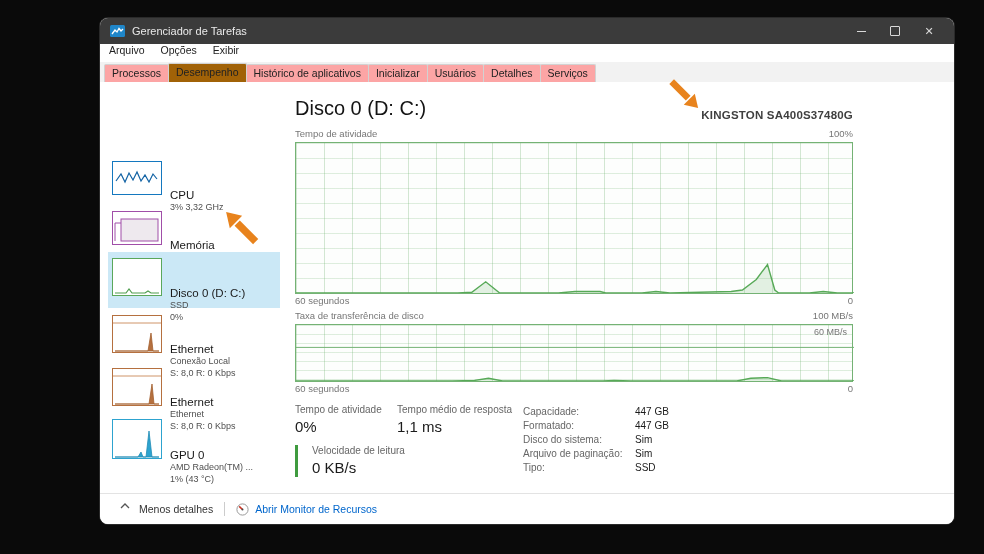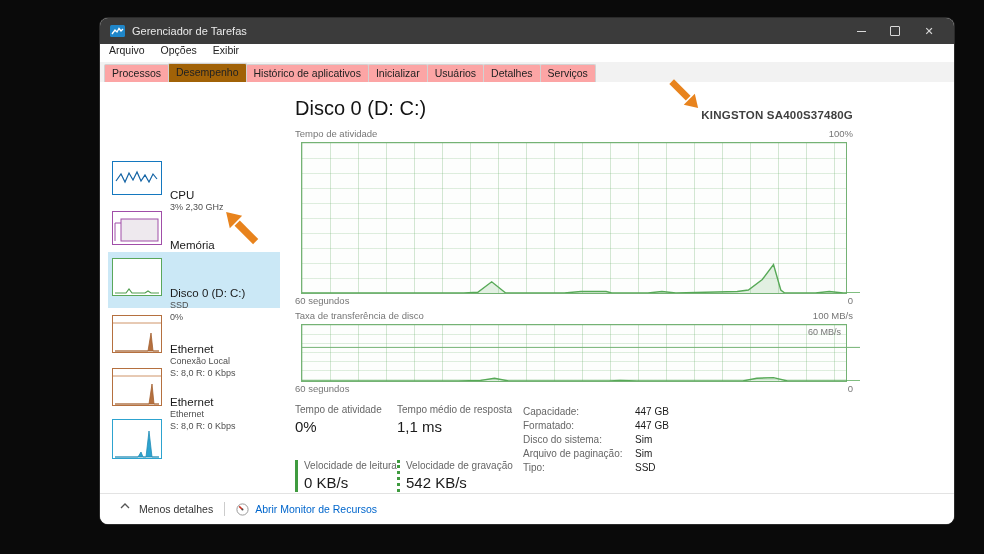--- a/index.html
+++ b/index.html
@@ -40,42 +40,42 @@
   .thumb{position:absolute;left:4px;top:3px;width:50px;height:34px;}
   .side-text{position:absolute;left:62px;top:2px;white-space:nowrap;}
   .side-title{font-size:11.5px;color:#1a1a1a;line-height:14px;margin-top:28px;}
   .side-sub{font-size:9px;color:#4f4f4f;line-height:11.5px;}
   
   .main{position:absolute;left:193px;top:0;width:562px;}
   .page-title{font-size:20px;font-weight:400;color:#141414;margin:14px 0 0 2px;line-height:24px;}
   .device{position:absolute;right:2px;top:27px;font-size:11.5px;font-weight:bold;color:#3f3f3f;letter-spacing:.2px;}
   .chart-label-row{display:flex;justify-content:space-between;font-size:9.5px;color:#767676;margin:8px 2px 2px;line-height:12px;}
   .chart-label-row.second{margin-top:3px;align-items:flex-end;}
-  .chart-wrap{position:relative;margin:0 8px;border:1px solid #74b274;background-color:#fdfefd;}
+  .chart-wrap{position:relative;margin:0 2px;border:1px solid #74b274;background-color:#fdfefd;}
   .grid1{background-image:
       linear-gradient(to right, rgba(110,178,110,.30) 1px, transparent 1px),
       linear-gradient(to bottom, rgba(110,178,110,.22) 1px, transparent 1px);
       background-size:28px 100%, 100% 15px;}
   .grid2{background-image:
       linear-gradient(to right, rgba(110,178,110,.30) 1px, transparent 1px),
       linear-gradient(to bottom, rgba(110,178,110,.22) 1px, transparent 1px);
       background-size:28px 100%, 100% 9px;}
   svg.chart{display:block;}
   .area-fill{fill:rgba(118,186,118,.20);stroke:none;}
   .area-stroke{fill:none;stroke:#57a957;stroke-width:1.4;}
   .marker-line{stroke:#74b274;stroke-width:1;}
   .marker-label{position:absolute;top:2px;right:5px;font-size:9px;color:#767676;}
   .xaxis-row{display:flex;justify-content:space-between;font-size:9.5px;color:#767676;margin:1px 2px 0;line-height:12px;gap:32px;}
   
   .stats{position:relative;margin:9px 2px 0;height:82px;}
   .stat-col1{position:absolute;left:0;top:0;width:100px;}
   .stat-col2{position:absolute;left:102px;top:0;width:124px;}
   .stat-label{font-size:10px;color:#666;line-height:12px;white-space:nowrap;}
   .stat-value{font-size:15px;color:#1b1b1b;line-height:18px;margin-top:2px;}
-  .stat-block2{margin-top:24px;padding-left:6px;}
+  .stat-block2{margin-top:9px;padding-left:14px;}
   .bar-solid{border-left:3px solid #3f9b3f;}
   .bar-dotted{border-left:3px dotted #3f9b3f;}
   .details{position:absolute;left:228px;top:1px;display:grid;grid-template-columns:110px auto;column-gap:2px;row-gap:1px;font-size:10px;line-height:13px;}
   .detail-label{color:#666;}
   .detail-value{color:#1b1b1b;}
   
   .footer{position:absolute;left:0;right:0;bottom:0;height:30px;background:#fff;border-top:1px solid #e3e3e3;display:flex;align-items:center;padding-left:20px;}
   .collapse-btn{display:flex;align-items:flex-start;gap:9px;font-size:10.5px;color:#333;}
   .vdiv{width:1px;height:14px;background:#ccc;margin:0 11px;}
   .resmon-link{display:flex;align-items:center;gap:6px;font-size:10.5px;color:#0066cc;}
@@ -128,21 +128,21 @@
 
     <div class="sidebar">
 
       <div class="side-item" style="top:64px;">
         <svg class="thumb" viewBox="0 0 50 34">
           <rect x="0.5" y="0.5" width="49" height="33" fill="#fff" stroke="#1478bf"></rect>
           <polyline points="4,20 9,13 13,21 17,12 21,19 25,11 29,20 33,14 37,21 41,13 45,18" fill="none" stroke="#1464a5" stroke-width="1.2"></polyline>
         </svg>
         <div class="side-text">
           <div class="side-title">CPU</div>
-          <div class="side-sub">3% 2,30 GHz</div>
+          <div class="side-sub">3% 3,32 GHz</div>
         </div>
       </div>
 
       <div class="side-item" style="top:114px;">
         <svg class="thumb" viewBox="0 0 50 34">
           <rect x="0.5" y="0.5" width="49" height="33" fill="#fff" stroke="#a04ea8"></rect>
           <rect x="9" y="8" width="37" height="22" fill="#eee9ee" stroke="#a04ea8" stroke-width="1"></rect>
           <polyline points="3,30 3,12 9,12" fill="none" stroke="#a04ea8" stroke-width="1"></polyline>
         </svg>
         <div class="side-text">
@@ -187,20 +187,25 @@
           <div class="side-sub">Ethernet</div>
           <div class="side-sub">S: 8,0 R: 0 Kbps</div>
         </div>
       </div>
 
       <div class="side-item" style="top:322px;">
         <svg class="thumb" style="height:40px;" viewBox="0 0 50 40">
           <rect x="0.5" y="0.5" width="49" height="39" fill="#fff" stroke="#2da3cf"></rect>
           <polygon points="3,38 26,38 29,33 31,38 34,38 37,12 40,38 47,38 3,38" fill="#2da3cf" stroke="#1f8cb5" stroke-width="0.8"></polygon>
         </svg>
+        <div class="side-text" style="top:4px;">
+          <div class="side-title">GPU 0</div>
+          <div class="side-sub">AMD Radeon(TM) ...</div>
+          <div class="side-sub">1% (43 °C)</div>
+        </div>
       </div>
 
     </div>
 
     <div class="main">
       <div class="page-title">Disco 0 (D: C:)</div>
       <div class="device">KINGSTON SA400S37480G</div>
 
       <div class="chart-label-row">
         <span>Tempo de atividade</span>
@@ -239,24 +244,20 @@
           <div class="stat-label">Tempo de atividade</div>
           <div class="stat-value">0%</div>
           <div class="stat-block2 bar-solid">
             <div class="stat-label">Velocidade de leitura</div>
             <div class="stat-value">0 KB/s</div>
           </div>
         </div>
         <div class="stat-col2">
           <div class="stat-label">Tempo médio de resposta</div>
           <div class="stat-value">1,1 ms</div>
-          <div class="stat-block2 bar-dotted">
-            <div class="stat-label">Velocidade de gravação</div>
-            <div class="stat-value">542 KB/s</div>
-          </div>
         </div>
         <div class="details">
           <span class="detail-label">Capacidade:</span>
           <span class="detail-value">447 GB</span>
           <span class="detail-label">Formatado:</span>
           <span class="detail-value">447 GB</span>
           <span class="detail-label">Disco do sistema:</span>
           <span class="detail-value">Sim</span>
           <span class="detail-label">Arquivo de paginação:</span>
           <span class="detail-value">Sim</span>

